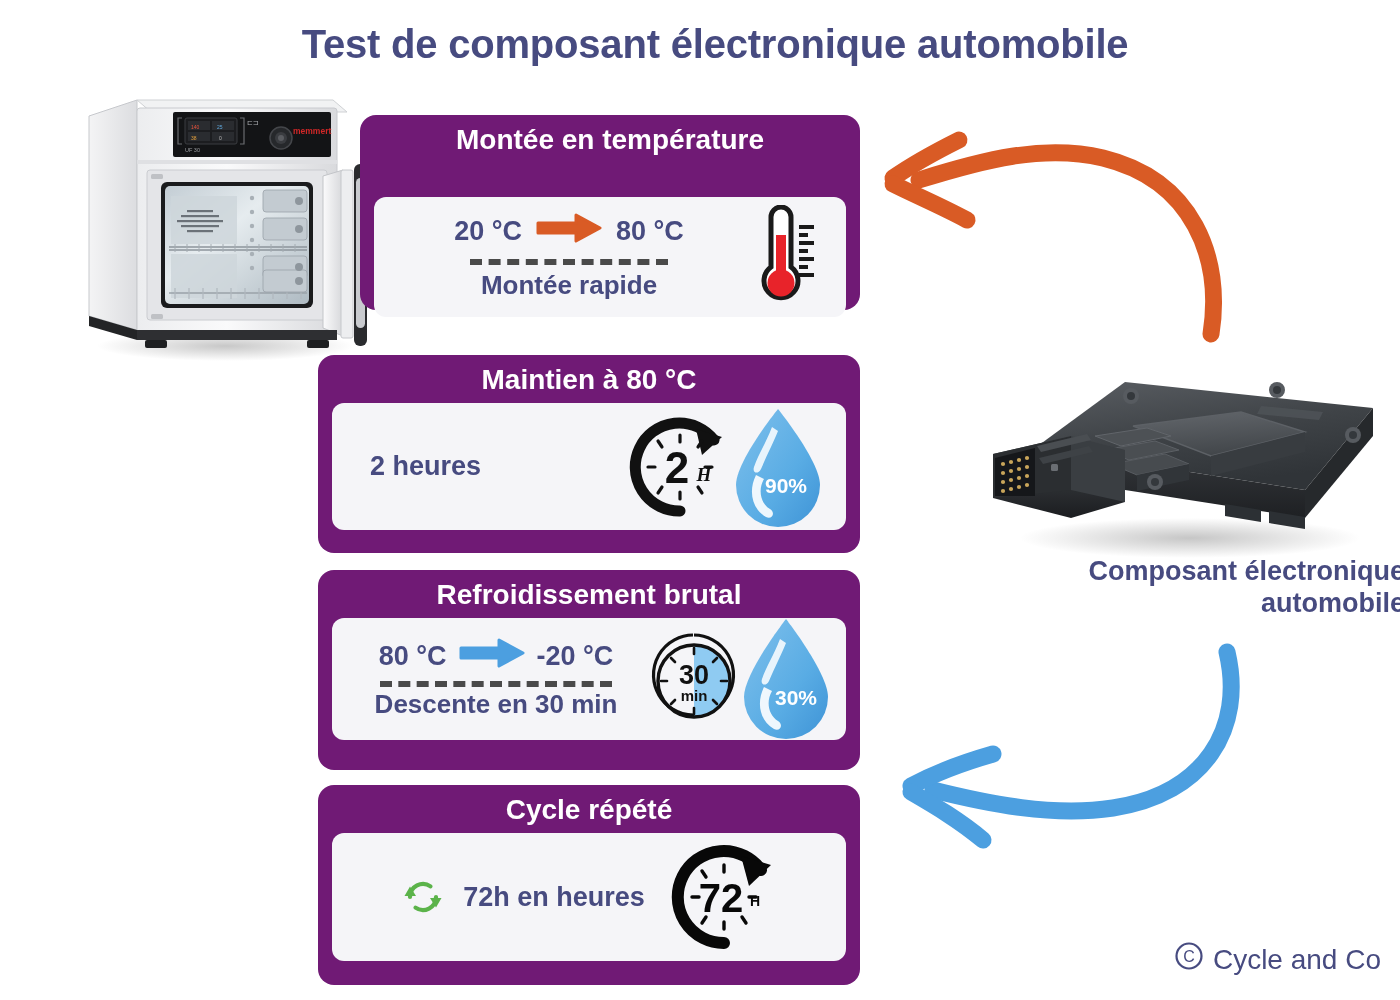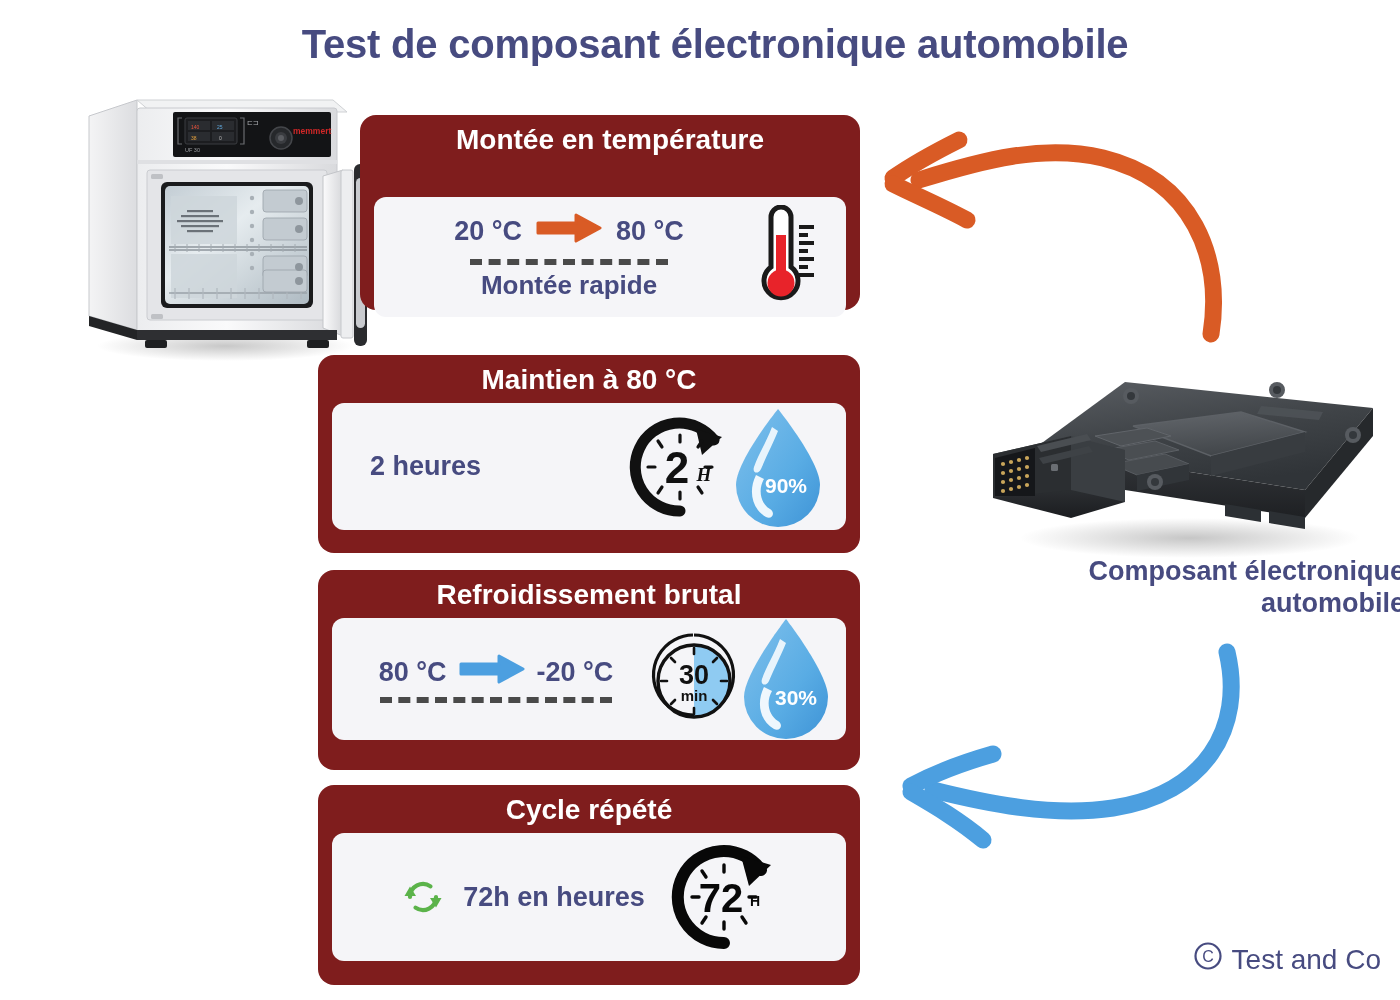--- a/index.html
+++ b/index.html
@@ -18,21 +18,21 @@
     position:absolute;left:0;top:22px;width:1400px;
     text-align:center;
     font-size:40px;font-weight:bold;
     color:#474B80;
     letter-spacing:-0.2px;
   }
 
   
   .card{
     position:absolute;
-    background:#7f1d1d;
+    background:#701a75;
     border-radius:16px;
     box-sizing:border-box;
   }
   .card-head{
     text-align:center;
     color:#ffffff;
     font-weight:bold;
     font-size:28px;
     line-height:1;
     padding-top:11px;
@@ -343,20 +343,21 @@
         <div class="c3-row1">
           <span>80 °C</span>
           <span class="arrow-glyph">
             <svg width="66" height="30" viewBox="0 0 66 30">
               <path d="M2 10 H40 V2 L64 15 L40 28 V20 H2 Z" fill="#4C9FE0" stroke="#4C9FE0" stroke-width="3" stroke-linejoin="round"></path>
             </svg>
           </span>
           <span>-20 °C</span>
         </div>
         <div class="dash-line" style="width:232px;margin:6px 0 2px 0;"></div>
+        <div class="sub-line">Descente en 30 min</div>
       </div>
       <div class="icon-slot" style="width:96px;">
         <svg width="92" height="100" viewBox="0 0 92 100">
           <defs>
             <clipPath id="rightHalf">
                 <rect x="46" y="6" width="46" height="92"></rect>
               </clipPath>
           </defs>
 
           <path d="M46 6 A40 40 0 1 1 45 6" fill="none" stroke="#111111" stroke-width="3.2"></path>
@@ -536,16 +537,16 @@
     </svg>
   </div>
 
   <div class="footer">
     <span>
       <svg width="30" height="30" viewBox="0 0 30 30">
         <circle cx="15" cy="15" r="12.5" fill="none" stroke="#474B80" stroke-width="2.2"></circle>
         <text x="15" y="21" text-anchor="middle" font-family="Liberation Sans, sans-serif" font-size="16" fill="#474B80">C</text>
       </svg>
     </span>
-    <span>Test and Co</span>
+    <span>Cycle and Co</span>
   </div>
 
 </div>
 
 </body></html>

